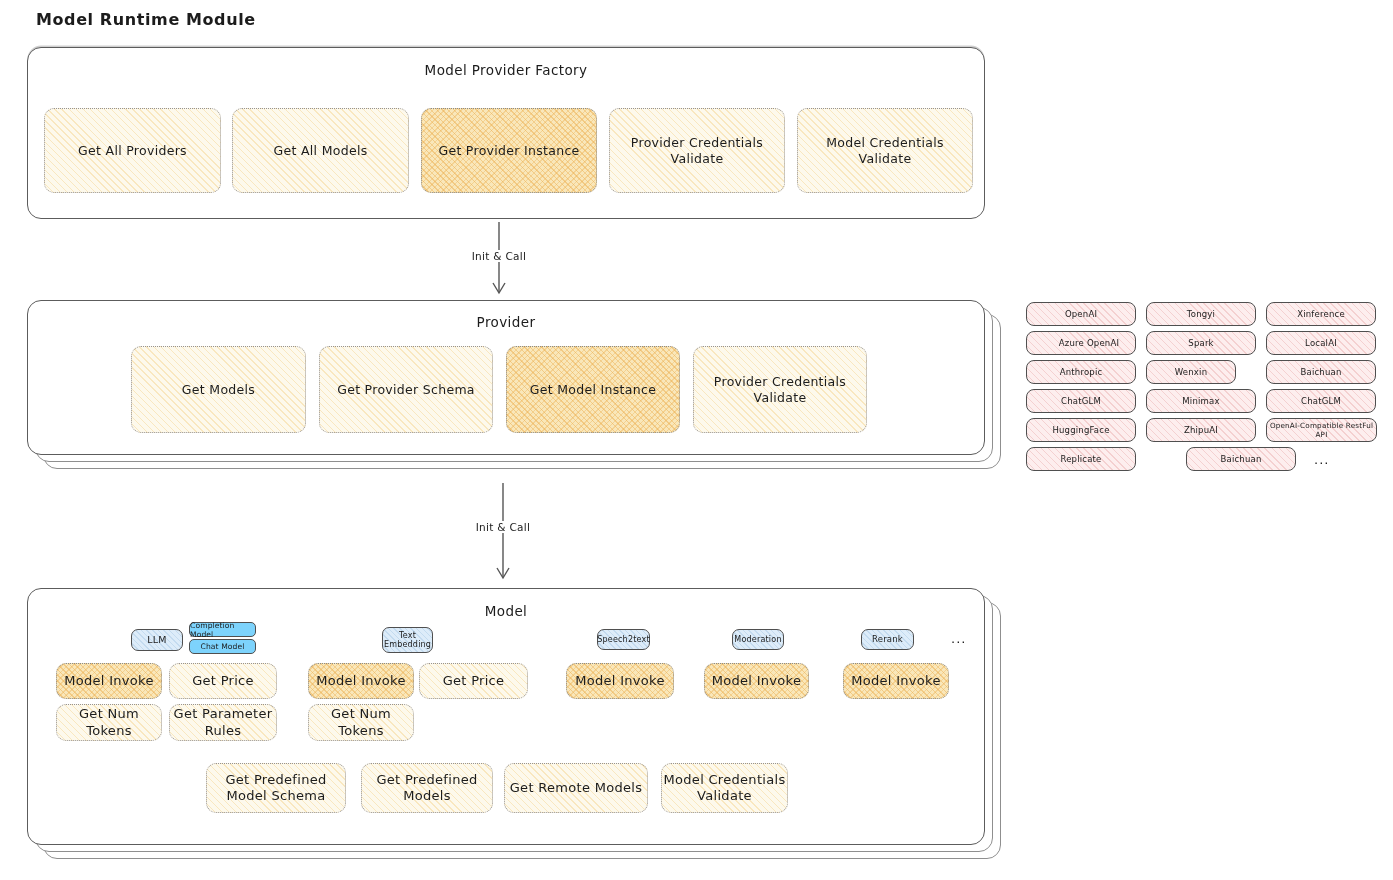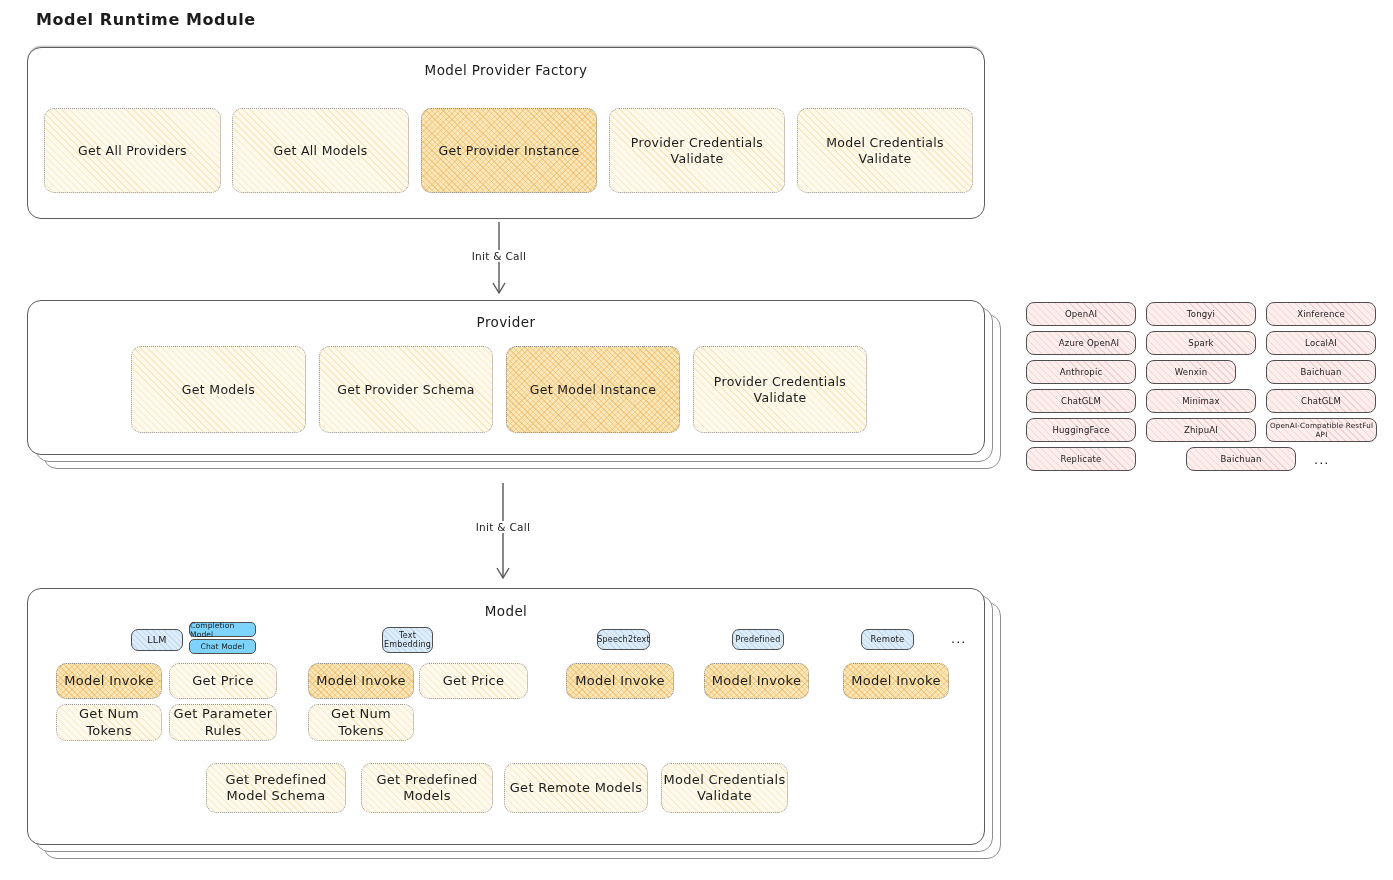--- a/index.html
+++ b/index.html
@@ -86,22 +86,22 @@
   <div class="panel-layer" style="left:43px; top:602px; width:958px; height:257px;"></div>
   <div class="panel-layer" style="left:35px; top:595px; width:958px; height:257px;"></div>
   <div class="panel" style="left:27px; top:588px; width:958px; height:257px;">
     <div class="panel-title" style="top:14px;">Model</div>
 
     <div class="btag" style="left:103px; top:40px; width:52px; height:22px; font-size:9.5px;">LLM</div>
     <div class="wtag" style="left:161px; top:33px; width:67px; height:15px;">Completion Model</div>
     <div class="wtag" style="left:161px; top:50px; width:67px; height:15px;">Chat Model</div>
     <div class="btag" style="left:354px; top:38px; width:51px; height:26px; padding:0 4px;">Text Embedding</div>
     <div class="btag" style="left:569px; top:40px; width:53px; height:21px;">Speech2text</div>
-    <div class="btag" style="left:704px; top:40px; width:52px; height:21px;">Predefined</div>
-    <div class="btag" style="left:833px; top:40px; width:53px; height:21px; font-size:8.5px;">Remote</div>
+    <div class="btag" style="left:704px; top:40px; width:52px; height:21px;">Moderation</div>
+    <div class="btag" style="left:833px; top:40px; width:53px; height:21px; font-size:8.5px;">Rerank</div>
     <div class="ellipsis" style="left:923px; top:42px;">...</div>
 
     <div class="ybox hl md" style="left:28px;  top:74px; width:106px; height:36px;">Model Invoke</div>
     <div class="ybox md" style="left:141px; top:74px; width:108px; height:36px;">Get Price</div>
     <div class="ybox hl md" style="left:280px; top:74px; width:106px; height:36px;">Model Invoke</div>
     <div class="ybox md" style="left:391px; top:74px; width:109px; height:36px;">Get Price</div>
     <div class="ybox hl md" style="left:538px; top:74px; width:108px; height:36px;">Model Invoke</div>
     <div class="ybox hl md" style="left:676px; top:74px; width:105px; height:36px;">Model Invoke</div>
     <div class="ybox hl md" style="left:815px; top:74px; width:106px; height:36px;">Model Invoke</div>
 

